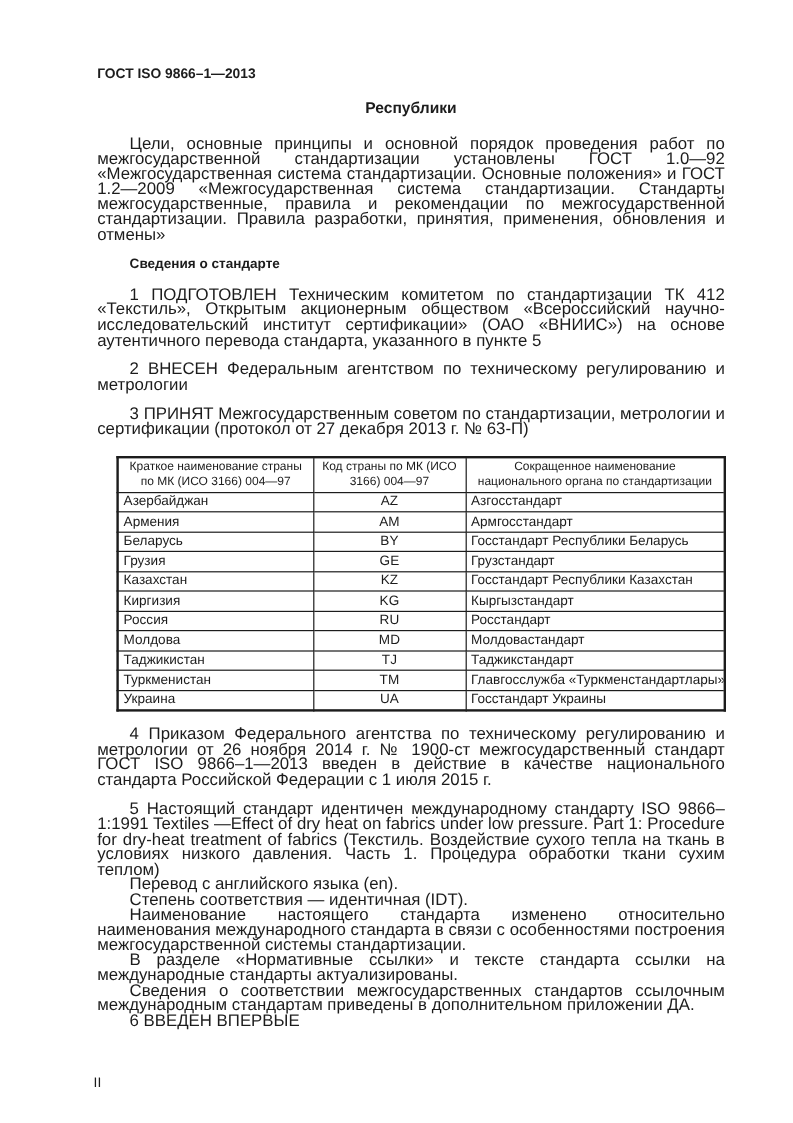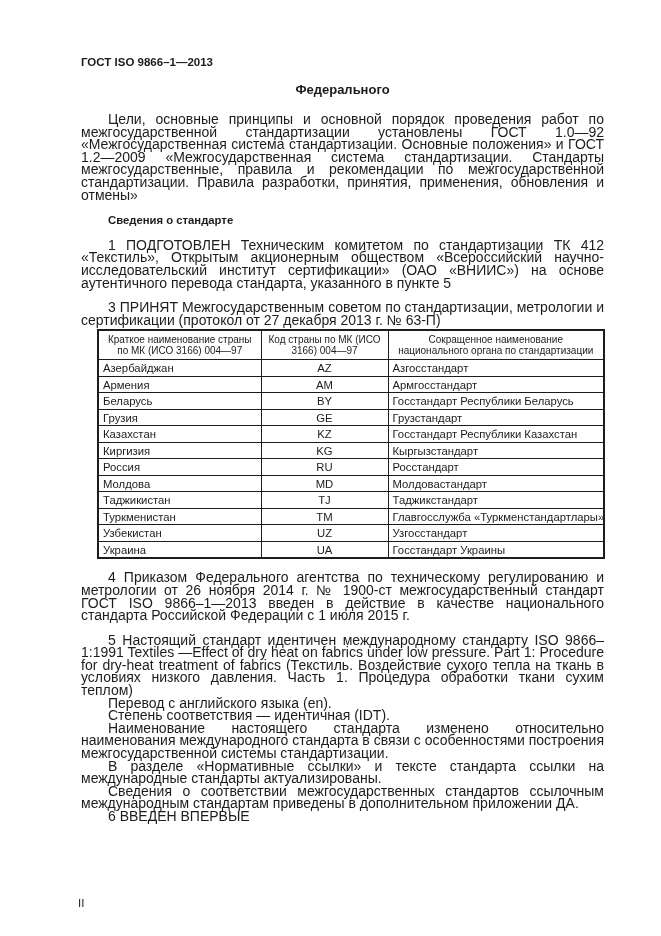--- a/index.html
+++ b/index.html
@@ -37,21 +37,21 @@
   p.vote-line { text-align: left; margin-top: 12px; }
   .sub-heading {
     font-weight: bold;
     font-size: 11.3px;
     line-height: 12.6px;
     margin-top: 13px;
     text-indent: 27px;
   }
   table.vote {
     border-collapse: collapse;
-    margin-top: 3px;
+    margin-top: 16px;
     margin-left: 16px;
     width: 506px;
     table-layout: fixed;
   }
   table.vote th, table.vote td {
     border: 1px solid #1c1c1c;
     font-weight: normal;
     padding: 1px 4px;
     overflow: hidden;
     white-space: nowrap;
@@ -83,27 +83,28 @@
     font-size: 11.5px;
   }
 </style>
 </head>
 <body>
 
 <div class="page">
 
   <div class="doc-code">ГОСТ ISO 9866–1—2013</div>
 
-  <div class="page-title">Федерального</div>
+  <div class="page-title">Республики</div>
 
   <p class="para mt" style="margin-top:16px;">Цели, основные принципы и основной порядок проведения работ по межгосударственной стандартизации установлены ГОСТ 1.0—92 «Межгосударственная система стандартизации. Основные положения» и ГОСТ 1.2—2009 «Межгосударственная система стандартизации. Стандарты межгосударственные, правила и рекомендации по межгосударственной стандартизации. Правила разработки, принятия, применения, обновления и отмены»</p>
 
   <div class="sub-heading">Сведения о стандарте</div>
 
   <p class="para mt">1 ПОДГОТОВЛЕН Техническим комитетом по стандартизации ТК 412 «Текстиль», Открытым акционерным обществом «Всероссийский научно-исследовательский институт сертификации» (ОАО «ВНИИС») на основе аутентичного перевода стандарта, указанного в пункте 5</p>
+  <p class="para mt">2 ВНЕСЕН Федеральным агентством по техническому регулированию и метрологии</p>
   <p class="para mt">3 ПРИНЯТ Межгосударственным советом по стандартизации, метрологии и сертификации (протокол от 27 декабря 2013 г. № 63-П)</p>
 
 
   <table class="vote">
     <colgroup>
       <col class="col-country">
       <col class="col-code">
       <col class="col-body">
     </colgroup>
     <thead>
@@ -158,25 +159,20 @@
           <td class="c0">Таджикистан</td>
           <td class="c1">TJ</td>
           <td class="c2">Таджикстандарт</td>
         </tr>
         <tr>
           <td class="c0">Туркменистан</td>
           <td class="c1">TM</td>
           <td class="c2">Главгосслужба «Туркменстандартлары»</td>
         </tr>
         <tr>
-          <td class="c0">Узбекистан</td>
-          <td class="c1">UZ</td>
-          <td class="c2">Узгосстандарт</td>
-        </tr>
-        <tr>
           <td class="c0">Украина</td>
           <td class="c1">UA</td>
           <td class="c2">Госстандарт Украины</td>
         </tr>
       </tbody>
   </table>
 
   <p class="para mt">4 Приказом Федерального агентства по техническому регулированию и метрологии от 26 ноября 2014 г. № 1900-ст межгосударственный стандарт ГОСТ ISO 9866–1—2013 введен в действие в качестве национального стандарта Российской Федерации с 1 июля 2015 г.</p>
 
   <p class="para mt">5 Настоящий стандарт идентичен международному стандарту ISO 9866–1:1991 Textiles —Effect of dry heat on fabrics under low pressure. Part 1: Procedure for dry-heat treatment of fabrics (Текстиль. Воздействие сухого тепла на ткань в условиях низкого давления. Часть 1. Процедура обработки ткани сухим теплом)</p>

